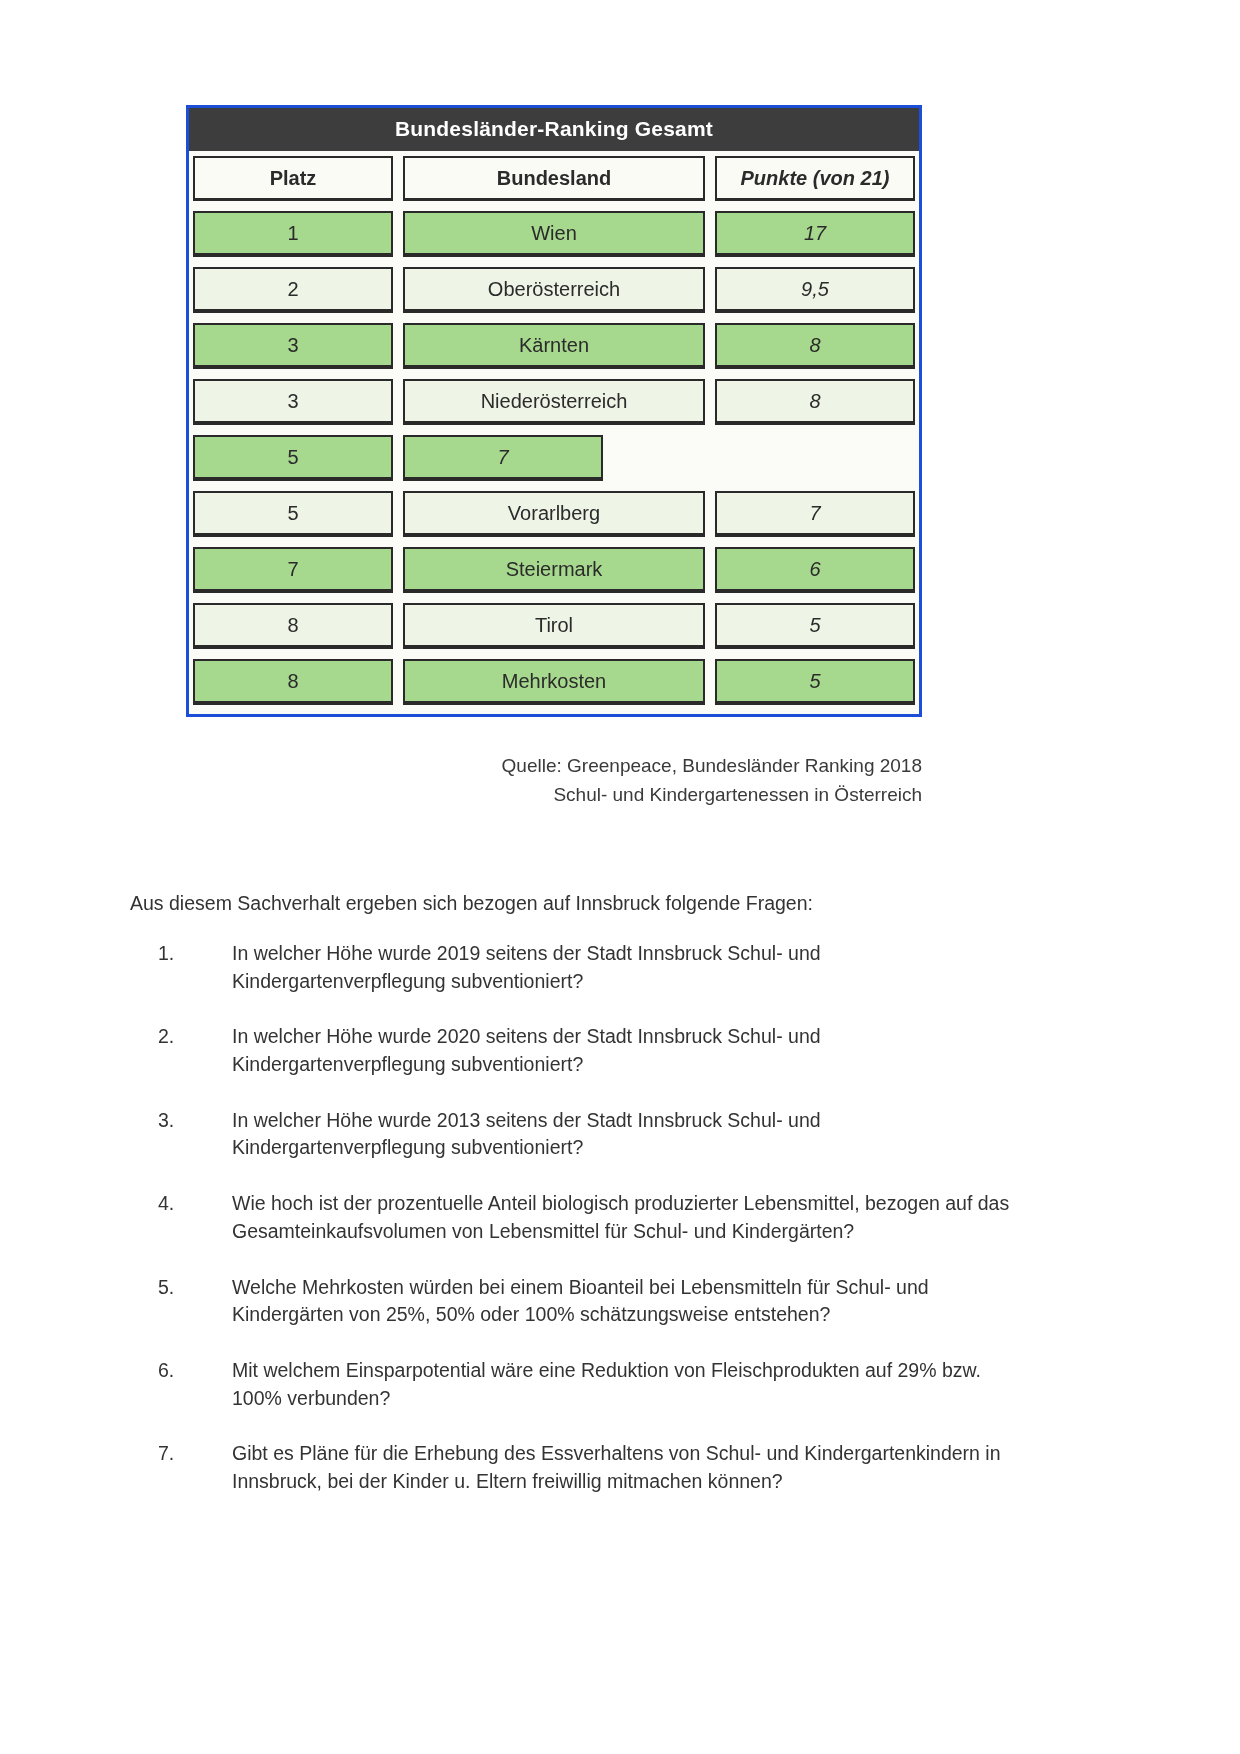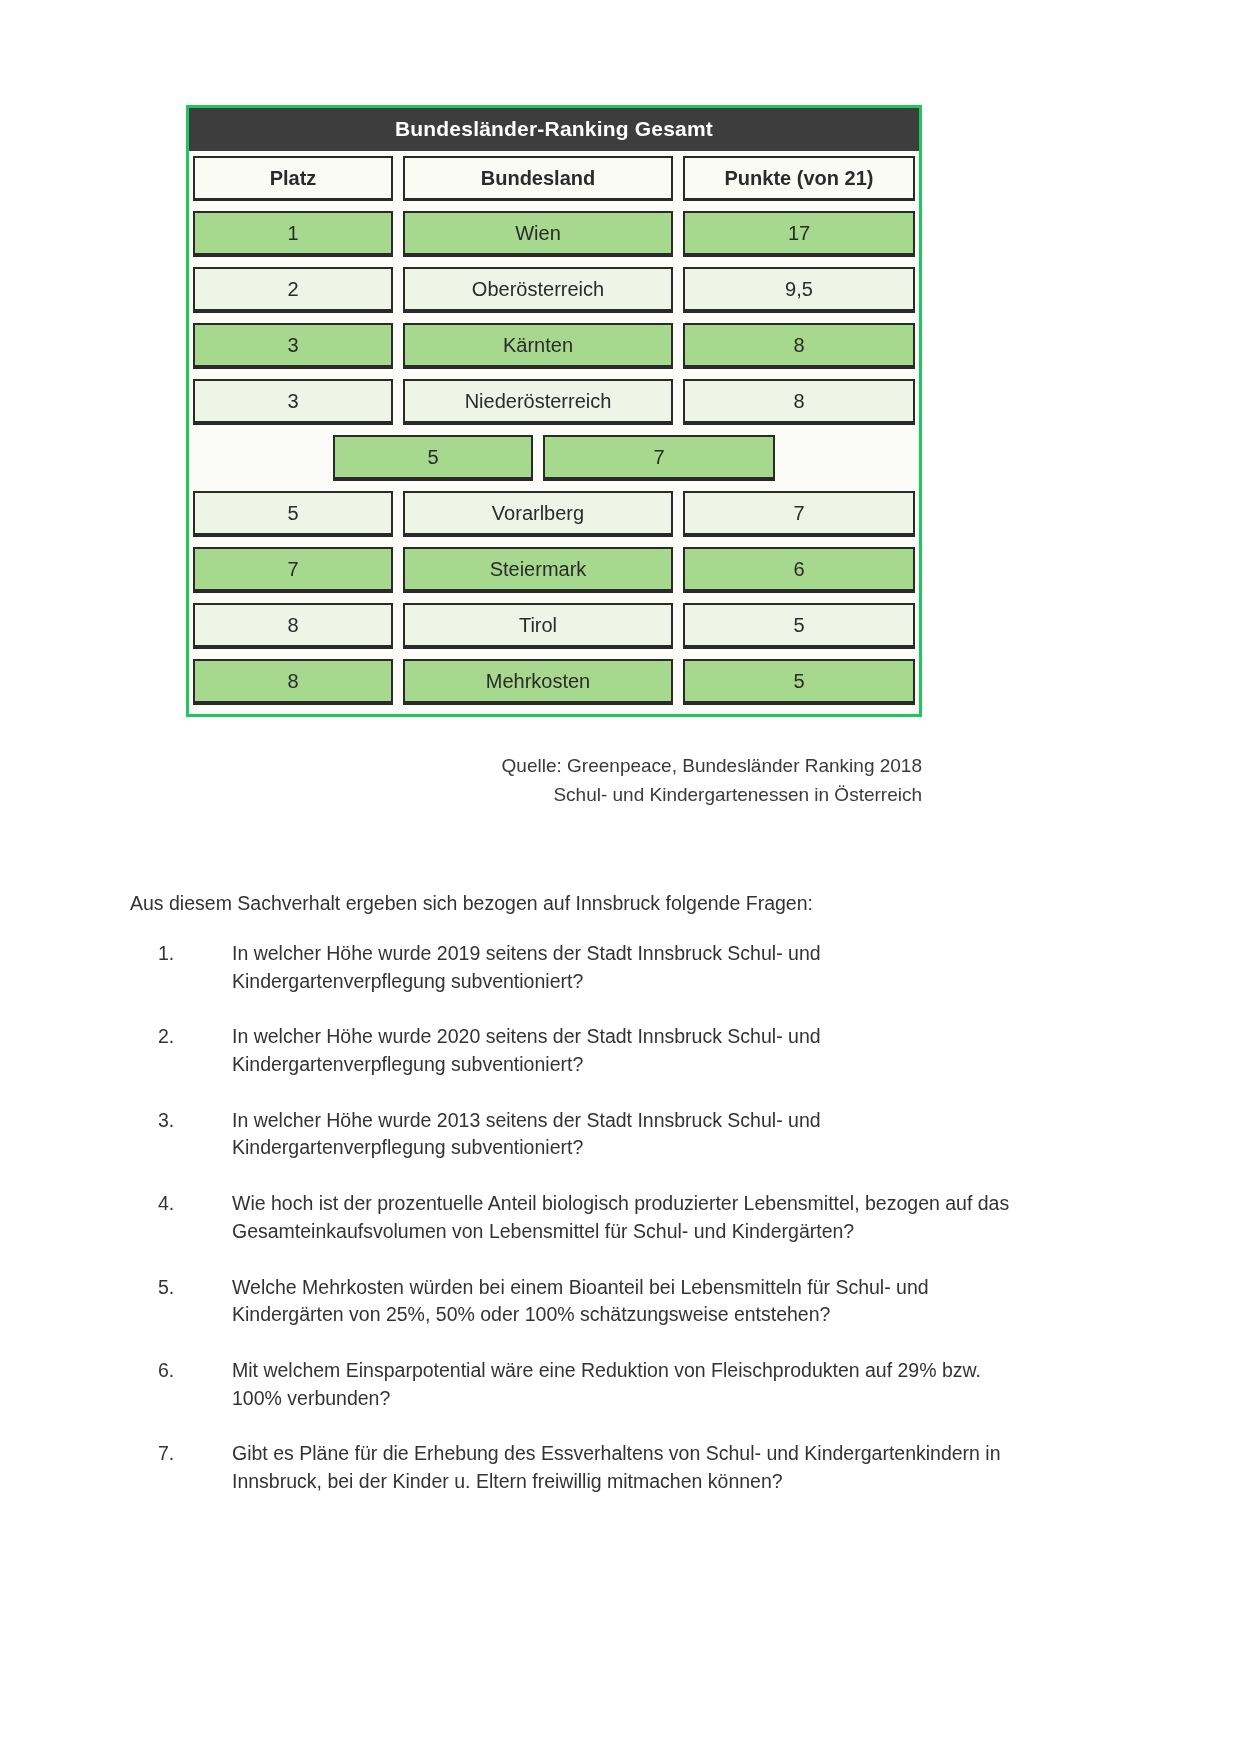--- a/index.html
+++ b/index.html
@@ -17,57 +17,56 @@
     color: #2b2b2b;
     box-sizing: border-box;
   }
 
   
   .ranking-table {
     position: absolute;
     top: 105px;
     left: 186px;
     width: 736px;
-    border: 3px solid #22c55e;
+    border: 3px solid #1d4ed8;
     background: #fbfbf8;
     box-sizing: border-box;
     padding-bottom: 4px;
   }
   .table-title {
     background: #3d3d3d;
     color: #ffffff;
     font-weight: bold;
     font-size: 21px;
     text-align: center;
     padding: 9px 0 10px 0;
     letter-spacing: 0.2px;
   }
   .t-row {
     display: flex;
     gap: 10px;
     padding: 5px 4px;
-    justify-content: center;
   }
   .t-row .cell {
     border: 2px solid #2a2a2a;
     border-bottom-width: 4px;
     box-sizing: border-box;
     text-align: center;
     font-size: 20px;
     padding: 9px 4px 8px 4px;
     background: #f5f6f0;
   }
   .t-row.header .cell {
     font-weight: bold;
     background: #fbfbf6;
     border-bottom-width: 3px;
   }
   .cell.col-platz   { width: 200px; }
   .cell.col-land    { flex: 1; }
-  .cell.col-punkte  { width: 232px; }
+  .cell.col-punkte  { width: 200px; font-style: italic; }
   .t-row.green .cell { background: #a6d88e; }
   .t-row.light .cell { background: #eef4e6; }
 
   
   .caption {
     position: absolute;
     top: 752px;
     left: 186px;
     width: 736px;
     text-align: right;

